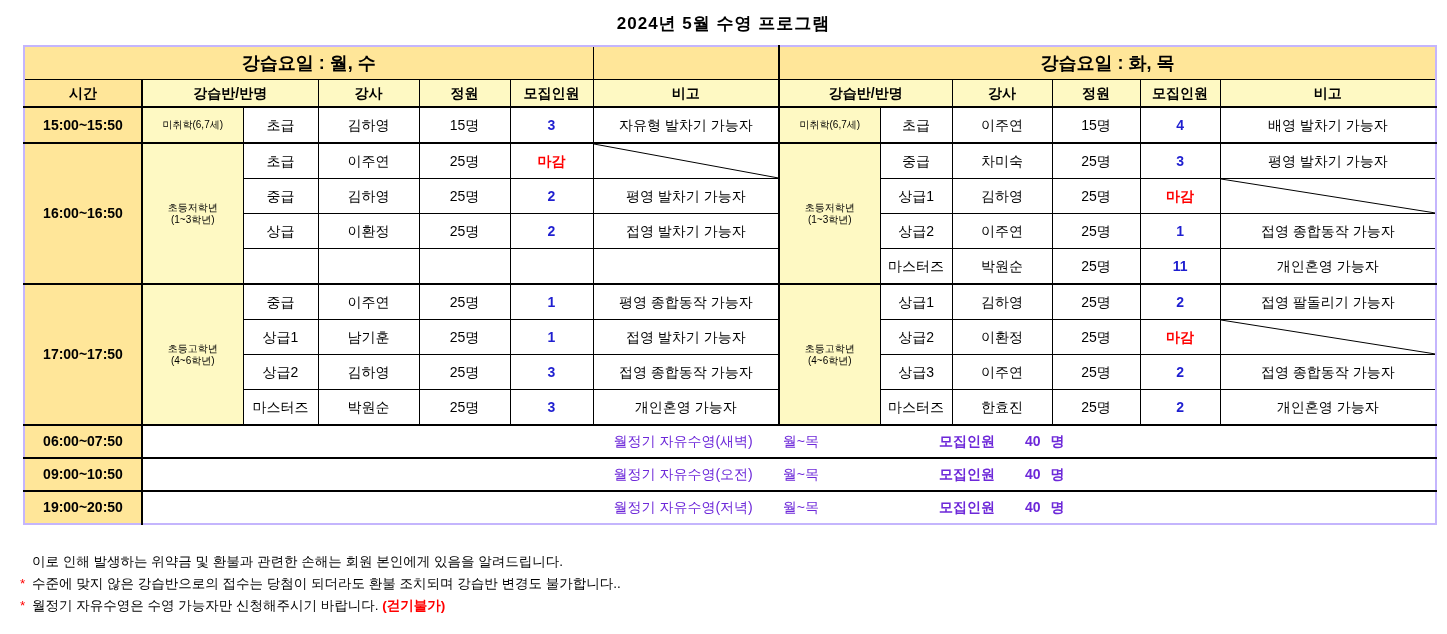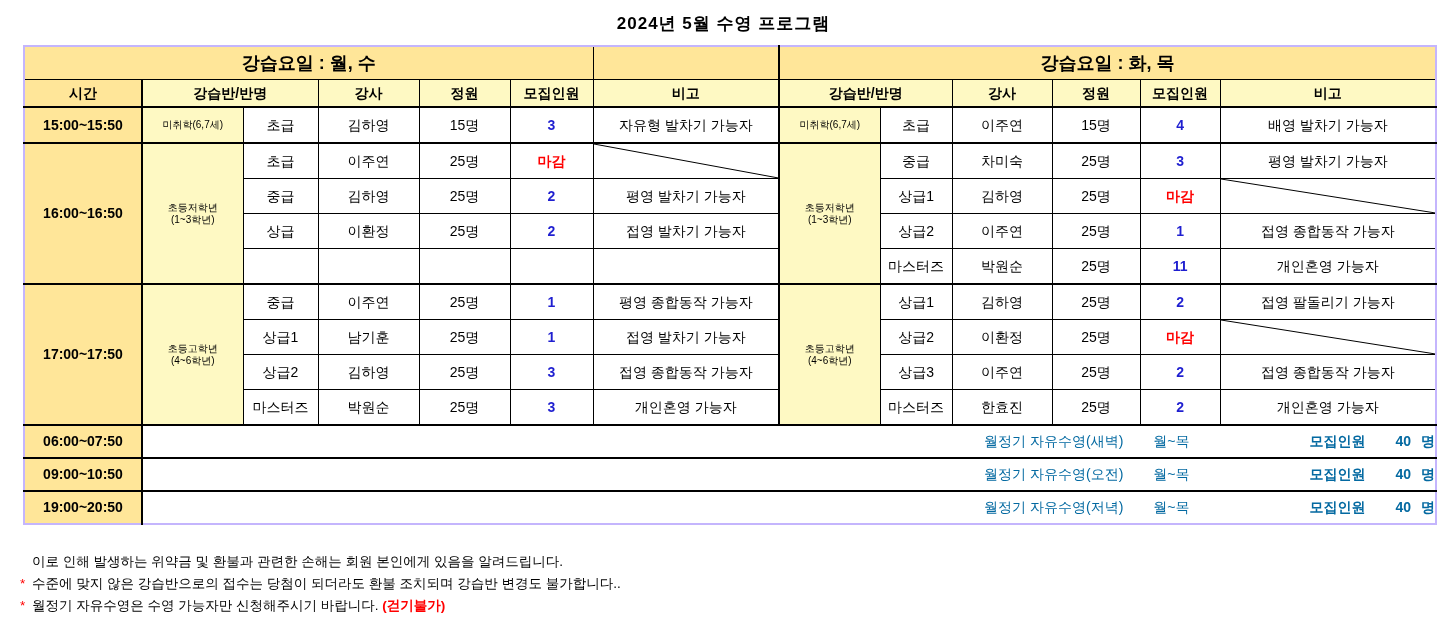--- a/index.html
+++ b/index.html
@@ -29,21 +29,21 @@
   .r-free td{height:31px;}
   .time{font-weight:bold;margin-top:46px;}
   .group{font-size:10px;white-space:pre-line;}
   .num{color:#1f1fd0;font-weight:bold;}
   .closed{color:#ff0000;font-weight:bold;}
   .tcol{border-right-width:2px;}
   .secend{border-right-width:2px;}
   .sep-top td{border-top-width:2px;}
   td.diag{position:relative;}
   td.diag svg{position:absolute;left:0;top:0;width:100%;height:100%;display:block;}
-  .freecell{text-align:right;color:#0369a1;border-radius:16px;}
+  .freecell{text-align:center;color:#6d28d9;border-radius:16px;}
   .freecell .fname{display:inline-block;margin-left:100px;}
   .freecell .fdays{display:inline-block;margin-left:30px;}
   .freecell .flabel{display:inline-block;margin-left:120px;font-weight:bold;}
   .freecell .fcount{display:inline-block;margin-left:30px;font-weight:bold;}
   .freecell .funit{display:inline-block;margin-left:10px;font-weight:bold;}
   .notes{margin:26px 0 0 20px;font-size:13.5px;line-height:22px;}
   .note-line{white-space:nowrap;}
   .marker{color:#ff0000;display:inline-block;width:12px;}
   .red-bold{color:#ff0000;font-weight:bold;}
 </style>

